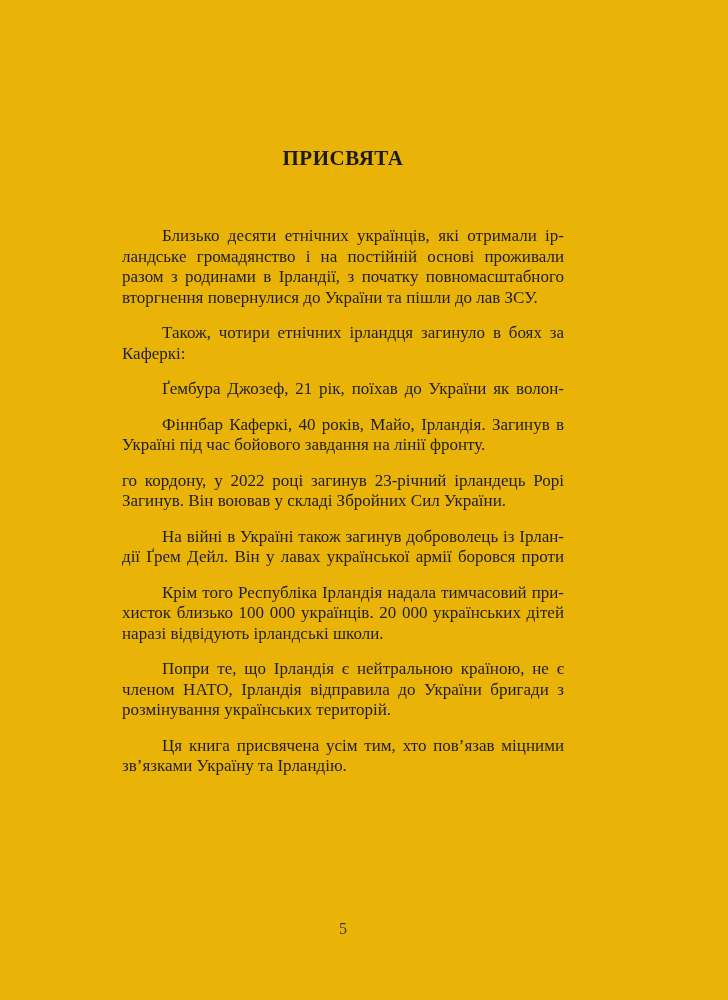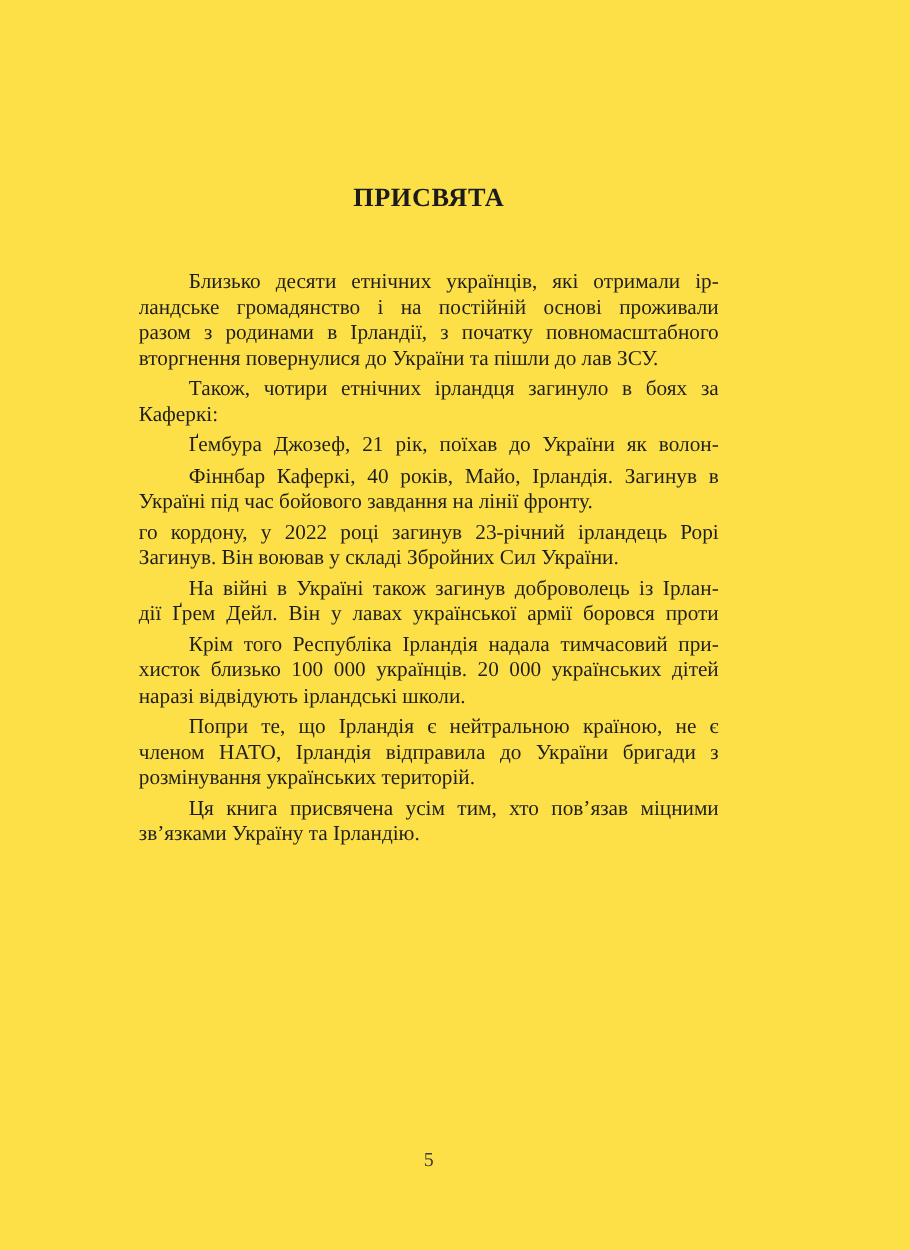--- a/index.html
+++ b/index.html
@@ -4,21 +4,21 @@
 <style>
   html, body {
     margin: 0;
     padding: 0;
     background: #ffffff;
   }
   .page {
     position: relative;
     width: 728px;
     height: 1000px;
-    background: #fde047;
+    background: #eab308;
     font-family: "Liberation Serif", "DejaVu Serif", serif;
     color: #1e1e1e;
     overflow: hidden;
   }
   .title {
     position: absolute;
     top: 146px;
     left: 107px;
     width: 472px;
     text-align: center;
@@ -30,21 +30,21 @@
   .body-text {
     position: absolute;
     top: 211px;
     left: 107px;
     width: 472px;
     font-size: 17px;
     line-height: 20.5px;
     color: #1e1e1e;
   }
   .para {
-    margin: 4px;
+    margin: 15px;
     padding: 0;
   }
   .line {
     text-align: justify;
     text-align-last: justify;
     white-space: normal;
   }
   .line.last {
     text-align: right;
     text-align-last: left;

